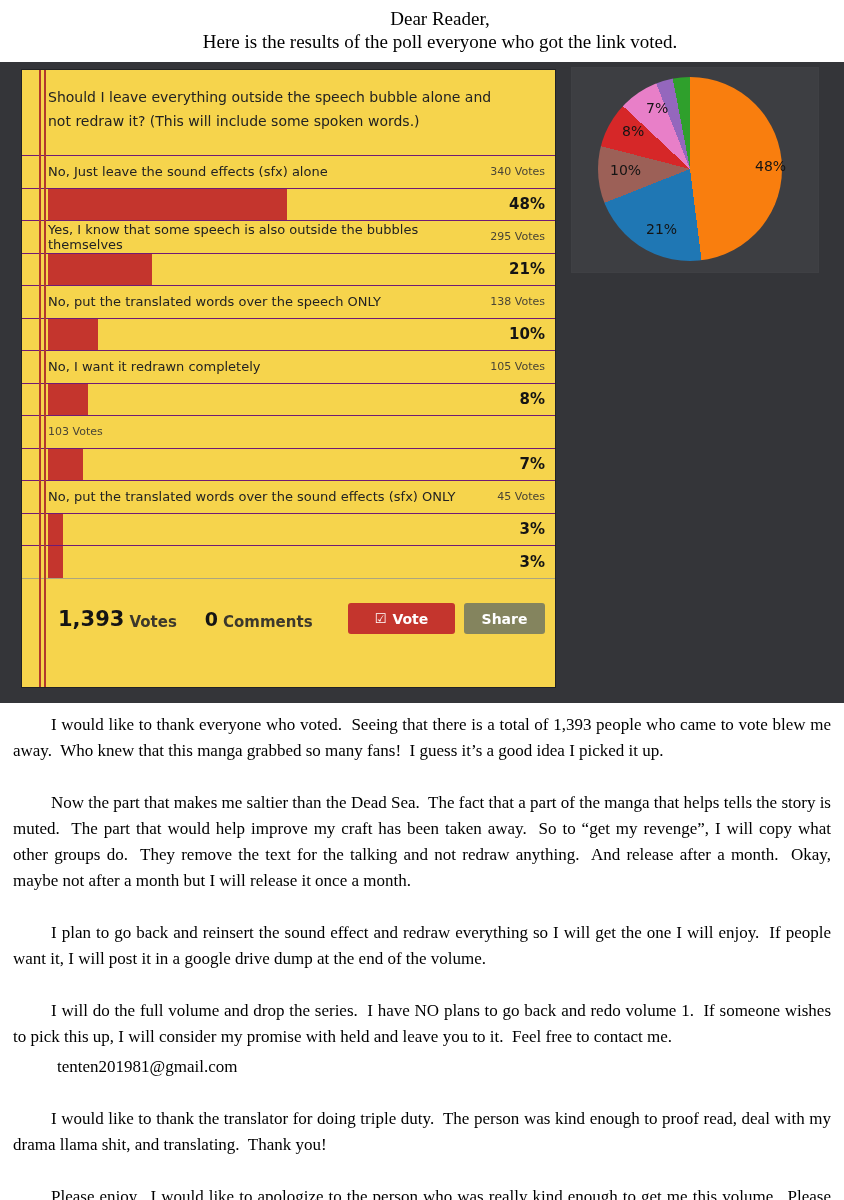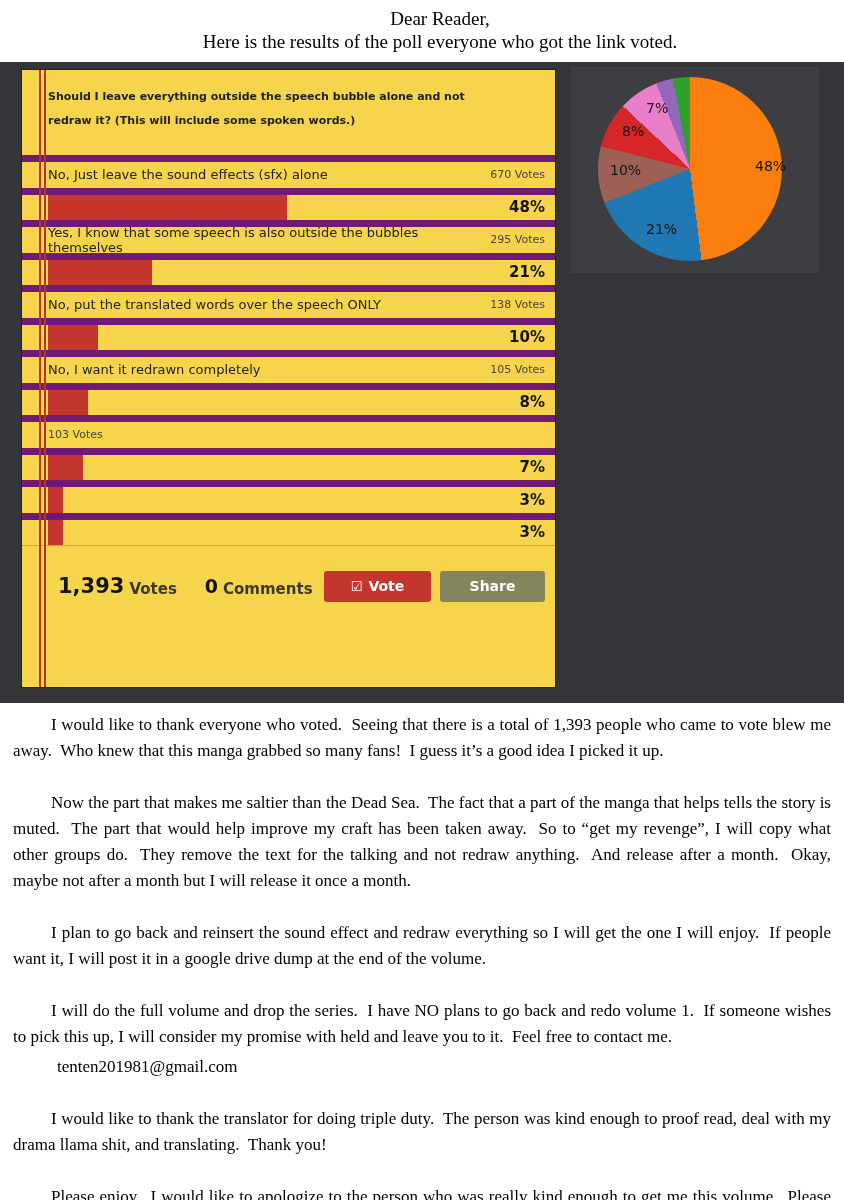--- a/index.html
+++ b/index.html
@@ -26,23 +26,23 @@
     font-family: "DejaVu Sans", sans-serif;
     box-shadow: 0 0 0 1px rgba(0,0,0,0.35);
   }
   .redline {
     position: absolute; left: 17px; top: 0; bottom: 0; width: 7px;
     border-left: 2px solid #b2382c; border-right: 2px solid #b2382c;
     pointer-events: none; z-index: 2;
   }
   .poll-question {
     height: 85px; padding: 15px 60px 0 26px;
-    font-size: 11px; font-weight: 700; line-height: 24px; color: #222;
-  }
-  .row { height: 32.5px; border-top: 7px solid #701a75; position: relative; gap: 8px; }
+    font-size: 14px; font-weight: 400; line-height: 24px; color: #222;
+  }
+  .row { height: 32.5px; border-top: 1px solid #701a75; position: relative; gap: 8px; }
   .label-row {
     display: flex; align-items: center;
     padding: 0 10px 0 26px;
   }
   .opt-label { font-size: 13px; color: #222; flex: 1 1 auto; }
   .opt-votes { font-size: 11px; color: #4a4536; white-space: nowrap; }
   .bar-row { padding: 0 10px 0 26px; }
   .bar-track { position: relative; height: 100%; width: 497px; max-width: 100%; }
   .bar-fill {
     position: absolute; left: 0; top: 0; bottom: 0;
@@ -61,21 +61,21 @@
   .small-word { font-size: 15px; font-weight: bold; color: #3c382c; margin: 6px 0 0 5px; }
   .comments-num { font-size: 19px; font-weight: bold; color: #141414; margin-left: 28px; }
   .footer-spacer { flex: 1 1 auto; }
   .btn {
     height: 31px; border: none; border-radius: 3px; cursor: pointer;
     font-family: "DejaVu Sans", sans-serif; font-size: 14px; font-weight: bold;
     color: #fff; display: inline-flex; align-items: center; justify-content: center;
   }
   .btn-vote { width: 107px; background: #c4352d; margin-right: 9px; }
   .btn-vote .vote-ic { font-size: 13px; margin-right: 6px; font-weight: normal; }
-  .btn-share { width: 105px; background: #84845e; }
+  .btn-share { width: 81px; background: #84845e; }
 
   
   .pie-panel {
     position: absolute; left: 572px; top: 6px;
     width: 246px; height: 204px;
     background: #3d3e42; box-shadow: 0 0 0 1px rgba(255,255,255,0.06);
   }
   .pie {
     position: absolute; left: 26px; top: 9px;
     width: 184px; height: 184px; border-radius: 50%;
@@ -105,21 +105,21 @@
 
 <div class="poll-section">
 
   <div class="poll-card">
     <div class="redline"></div>
     <div class="poll-question">Should I leave everything outside the speech bubble alone and not redraw it? (This will include some spoken words.)</div>
 
     <div id="poll-options">
   <div class="row label-row">
     <span class="opt-label">No, Just leave the sound effects (sfx) alone</span>
-    <span class="opt-votes">670 Votes</span>
+    <span class="opt-votes">340 Votes</span>
   </div>
   <div class="row bar-row">
     <div class="bar-track">
       <div class="bar-fill" style="width: 48%;"></div>
     </div>
     <span class="opt-pct">48%</span>
   </div>
 
   <div class="row label-row">
     <span class="opt-label">Yes, I know that some speech is also outside the bubbles themselves</span>
@@ -157,20 +157,24 @@
   <div class="row label-row">
     <span class="opt-votes">103 Votes</span>
   </div>
   <div class="row bar-row">
     <div class="bar-track">
       <div class="bar-fill" style="width: 7%;"></div>
     </div>
     <span class="opt-pct">7%</span>
   </div>
 
+  <div class="row label-row">
+    <span class="opt-label">No, put the translated words over the sound effects (sfx) ONLY</span>
+    <span class="opt-votes">45 Votes</span>
+  </div>
   <div class="row bar-row">
     <div class="bar-track">
       <div class="bar-fill" style="width: 3%;"></div>
     </div>
     <span class="opt-pct">3%</span>
   </div>
 
   <div class="row bar-row">
     <div class="bar-track">
       <div class="bar-fill" style="width: 3%;"></div>

